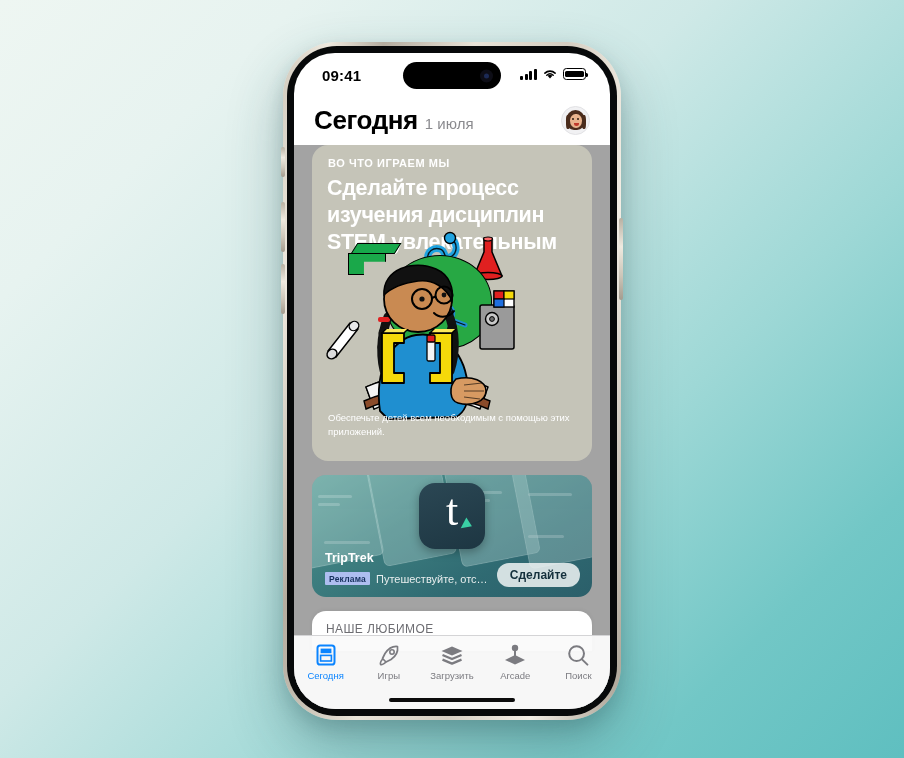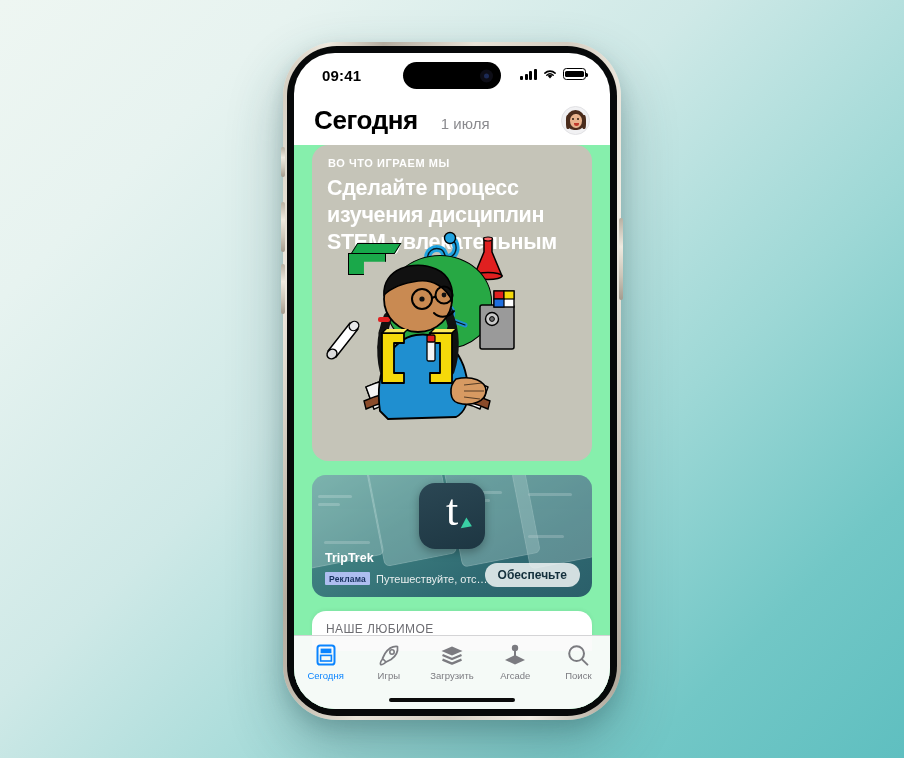--- a/index.html
+++ b/index.html
@@ -172,21 +172,20 @@
   .page-title {
     font-size: 26px;
     font-weight: bold;
     color: #000;
     letter-spacing: -0.4px;
   }
   .page-date {
     font-size: 15px;
     color: #8a8a8e;
     font-weight: normal;
-    margin-left: 16px;
   }
   .avatar {
     width: 27px;
     height: 27px;
     border-radius: 50%;
     background: #f1f1f3;
     border: 1px solid #e2e2e5;
     position: relative;
     overflow: hidden;
     flex: none;
@@ -231,21 +230,21 @@
   .av-side.l { left: 3.5px; }
   .av-side.r { left: 19.5px; }
 
   
   .content {
     position: absolute;
     left: 0; right: 0;
     top: 92px;
     bottom: 0;
     overflow: hidden;
-    background: #86efac;
+    background: #a3a3a3;
   }
 
   
   .feature-card {
     margin: 0 18px;
     background: #c5c4b8;
     border-radius: 16px;
     position: relative;
     height: 316px;
     overflow: hidden;
@@ -642,20 +641,21 @@
               <path d="M56 4 L62 -2 L84 -2 L78 4 Z" fill="#fbe95c" stroke="#000" stroke-width="1.4"></path>
             </svg>
 
             <svg class="il" style="left:112px; top:96px; width:14px; height:30px;" viewBox="0 0 14 30">
               <rect x="3" y="8" width="8" height="20" rx="1.5" fill="#f5f5f5" stroke="#000" stroke-width="1.3"></rect>
               <rect x="3" y="2" width="8" height="7" rx="1.5" fill="#e02020" stroke="#000" stroke-width="1.3"></rect>
             </svg>
 
           </div>
 
+          <div class="fc-caption">Обеспечьте детей всем необходимым с помощью этих приложений.</div>
         </div>
 
         <div class="ad-card">
           <div class="ad-bg">
             <div class="ad-sheet" style="left:-18px; top:-10px; width:80px; height:96px;"></div>
             <div class="ad-sheet" style="left:62px; top:-20px; width:72px; height:104px;"></div>
             <div class="ad-sheet" style="left:140px; top:-16px; width:78px; height:100px;"></div>
             <div class="ad-sheet" style="left:208px; top:-12px; width:76px; height:98px;"></div>
             <div class="ad-line" style="left:6px; top:20px; width:34px; height:3px;"></div>
             <div class="ad-line" style="left:6px; top:28px; width:22px; height:3px;"></div>
@@ -667,21 +667,21 @@
           </div>
           <div class="ad-icon">
             <div class="t">t</div>
             <div class="arrow"></div>
           </div>
           <div class="ad-name">TripTrek</div>
           <div class="ad-row">
             <div class="ad-badge">Реклама</div>
             <div class="ad-desc">Путешествуйте, отсле...</div>
           </div>
-          <button class="ad-get">Обеспечьте</button>
+          <button class="ad-get">Сделайте</button>
         </div>
 
         <div class="peek-card">
           <div class="peek-title">НАШЕ ЛЮБИМОЕ</div>
         </div>
 
       </div>
 
       <div class="tabbar">
 

